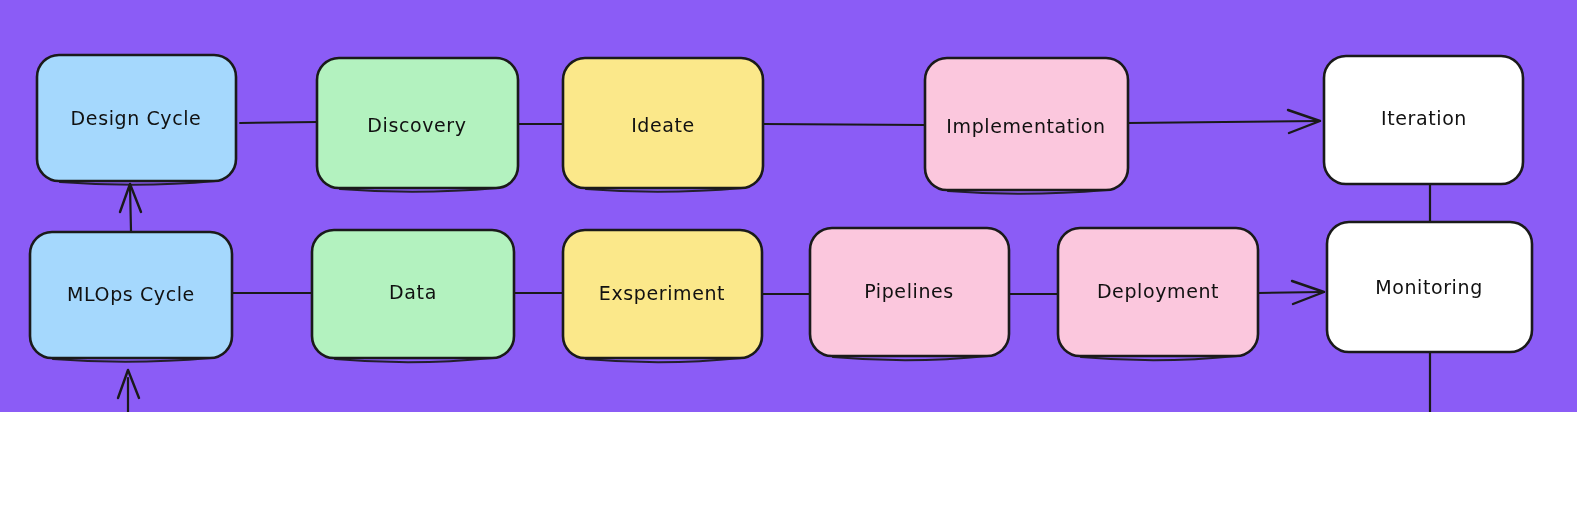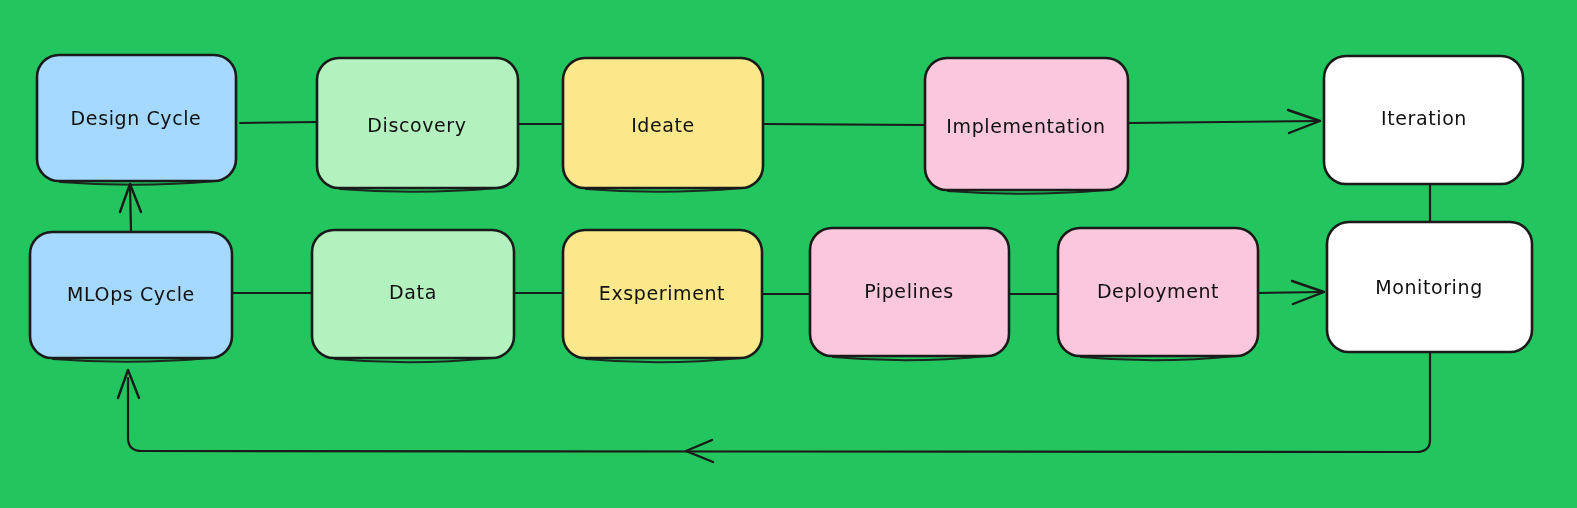--- a/index.html
+++ b/index.html
@@ -3,22 +3,22 @@
 <meta charset="utf-8">
 <style>
   html, body {
     margin: 0;
     padding: 0;
     background: #ffffff;
   }
   #canvas {
     position: relative;
     width: 1577px;
-    height: 508px;
-    background: #22c55e;
+    height: 412px;
+    background: #8b5cf6;
     overflow: hidden;
     font-family: "DejaVu Sans", sans-serif;
   }
   #diagram-svg {
     position: absolute;
     left: 0;
     top: 0;
     width: 1577px;
     height: 508px;
   }

